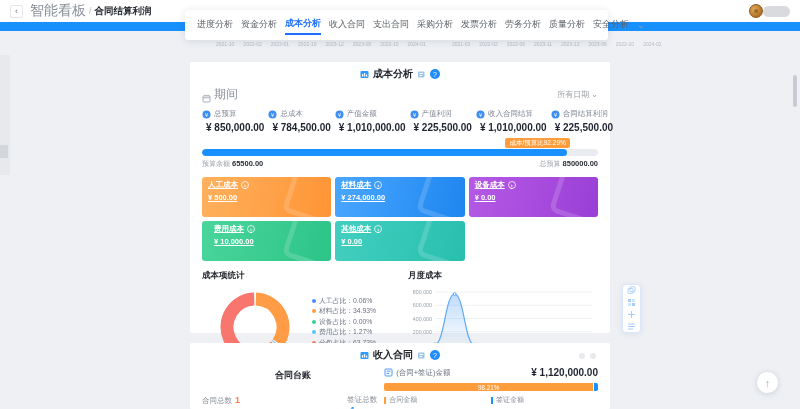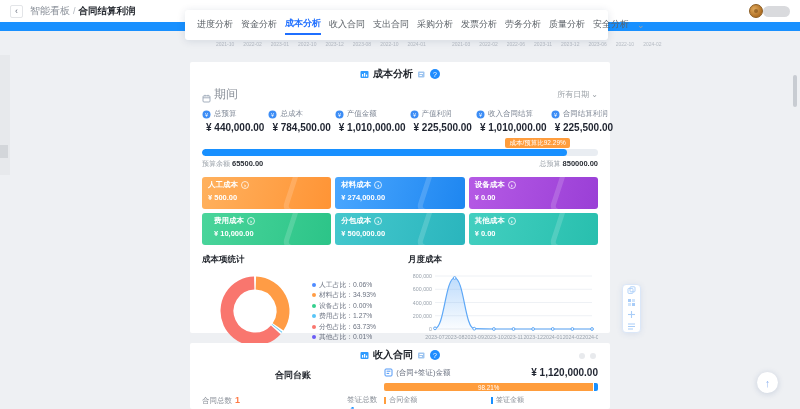--- a/index.html
+++ b/index.html
@@ -2,21 +2,21 @@
 <html><head>
 <meta charset="utf-8">
 <style>
   * { margin:0; padding:0; box-sizing:border-box; }
   html,body { width:800px; height:409px; overflow:hidden; }
   body { background:#eef0f3; font-family:"Liberation Sans","DejaVu Sans",sans-serif; color:#2b2f36; position:relative; }
 
   
   .topbar { position:absolute; left:0; top:0; width:800px; height:22px; background:#fff; display:flex; align-items:center; padding-left:10px; z-index:5; }
   .back-btn { width:13px; height:13px; border:1px solid #e3e5e8; border-radius:2px; display:flex; align-items:center; justify-content:center; font-size:9px; color:#6b7280; margin-right:7px; cursor:pointer; background:#fff; }
-  .crumb-root { font-size:10px; color:#8a9099; }
+  .crumb-root { font-size:14px; color:#8a9099; }
   .crumb-sep { font-size:9px; color:#b3b8bf; margin:0 3px; }
   .crumb-cur { font-size:9.5px; font-weight:bold; color:#23272e; }
   .avatar { position:absolute; right:37px; top:4px; width:14px; height:14px; border-radius:50%; background:radial-gradient(circle at 35% 35%, #e0a95c, #b06f24 70%); border:1px solid #8a5a1e; }
   .avatar-dot { position:absolute; left:4px; top:4px; width:4px; height:4px; border-radius:50%; background:#7a4b14; opacity:.6; }
   .user-pill { position:absolute; right:10px; top:6px; width:27px; height:11px; border-radius:6px; background:#d9dadd; }
 
   
   .blue-strip { position:absolute; left:0; top:22px; width:800px; height:9px; background:#1890ff; z-index:1; }
 
   
@@ -56,21 +56,21 @@
   .stat-value { margin-top:3px; margin-left:4px; font-size:10px; font-weight:bold; color:#1f2430; }
 
   .budget-block { position:relative; margin-top:16px; }
   .budget-badge { position:absolute; top:-11px; height:10px; line-height:10px; padding:0 4px; background:#ff9d3d; border-radius:2px; color:#fff; font-size:6.5px; white-space:nowrap; }
   .budget-track { height:7px; border-radius:4px; background:#e9edf2; overflow:hidden; }
   .budget-fill { height:7px; border-radius:4px; background:#1890ff; }
   .budget-labels { display:flex; justify-content:space-between; margin-top:3px; font-size:7px; color:#99a0a8; }
   .budget-labels b { color:#2b2f36; font-size:7.5px; margin-left:2px; }
 
   .cards-grid { display:grid; grid-template-columns:repeat(3,1fr); gap:4px; margin-top:8px; }
-  .cost-card { height:32px; border-radius:3px; padding:3px 6px; color:#fff; position:relative; overflow:hidden; cursor:pointer; }
+  .cost-card { height:40px; border-radius:3px; padding:3px 6px; color:#fff; position:relative; overflow:hidden; cursor:pointer;text-decoration:underline; }
   .cost-card::after { content:""; position:absolute; right:-14px; top:-12px; width:46px; height:46px; border:5px solid rgba(255,255,255,.16); border-radius:8px; transform:rotate(18deg); }
   .card-top { display:flex; align-items:center; gap:3px; font-size:7.5px; font-weight:bold; position:relative; z-index:1; }
   .card-arrow { width:8px; height:8px; border-radius:50%; border:1px solid rgba(255,255,255,.75); font-size:6px; display:flex; align-items:center; justify-content:center; line-height:1; }
   .card-value { font-size:7.5px; font-weight:bold; margin-top:3px; position:relative; z-index:1; }
 
   .charts-row { display:flex; margin-top:9px; }
   .charts-left { width:205px; }
   .charts-right { flex:1; margin-left:14px; }
   .chart-title { font-size:8.5px; font-weight:bold; color:#23272e; }
   .donut-wrap { display:flex; align-items:center; margin-top:6px; }
@@ -203,21 +203,21 @@
 
   <div class="stats-row">
     <div class="stat">
       <div class="stat-label">
           <svg class="stat-ic" width="9" height="9" viewBox="0 0 9 9">
             <circle cx="4.5" cy="4.5" r="4" fill="#3d8df5"></circle>
             <text x="4.5" y="6.6" font-size="5.5" fill="#fff" text-anchor="middle">¥</text>
           </svg>
           <span>总预算</span>
         </div>
-      <div class="stat-value">¥ 440,000.00</div>
+      <div class="stat-value">¥ 850,000.00</div>
     </div>
     <div class="stat">
       <div class="stat-label">
           <svg class="stat-ic" width="9" height="9" viewBox="0 0 9 9">
             <circle cx="4.5" cy="4.5" r="4" fill="#3d8df5"></circle>
             <text x="4.5" y="6.6" font-size="5.5" fill="#fff" text-anchor="middle">¥</text>
           </svg>
           <span>总成本</span>
         </div>
       <div class="stat-value">¥ 784,500.00</div>
@@ -296,27 +296,20 @@
           <span class="card-arrow">›</span>
         </div>
       <div class="card-value">¥ 0.00</div>
     </div>
     <div class="cost-card" style="background: linear-gradient(105deg, rgb(74, 213, 155), rgb(44, 196, 136)); padding-left: 12px;">
       <div class="card-top">
           <span>费用成本</span>
           <span class="card-arrow">›</span>
         </div>
       <div class="card-value">¥ 10,000.00</div>
-    </div>
-    <div class="cost-card" style="background: linear-gradient(105deg, rgb(69, 200, 205), rgb(42, 181, 189));">
-      <div class="card-top">
-          <span>分包成本</span>
-          <span class="card-arrow">›</span>
-        </div>
-      <div class="card-value">¥ 500,000.00</div>
     </div>
     <div class="cost-card" style="background: linear-gradient(105deg, rgb(67, 207, 192), rgb(40, 191, 174));">
       <div class="card-top">
           <span>其他成本</span>
           <span class="card-arrow">›</span>
         </div>
       <div class="card-value">¥ 0.00</div>
     </div>
   </div>
 

